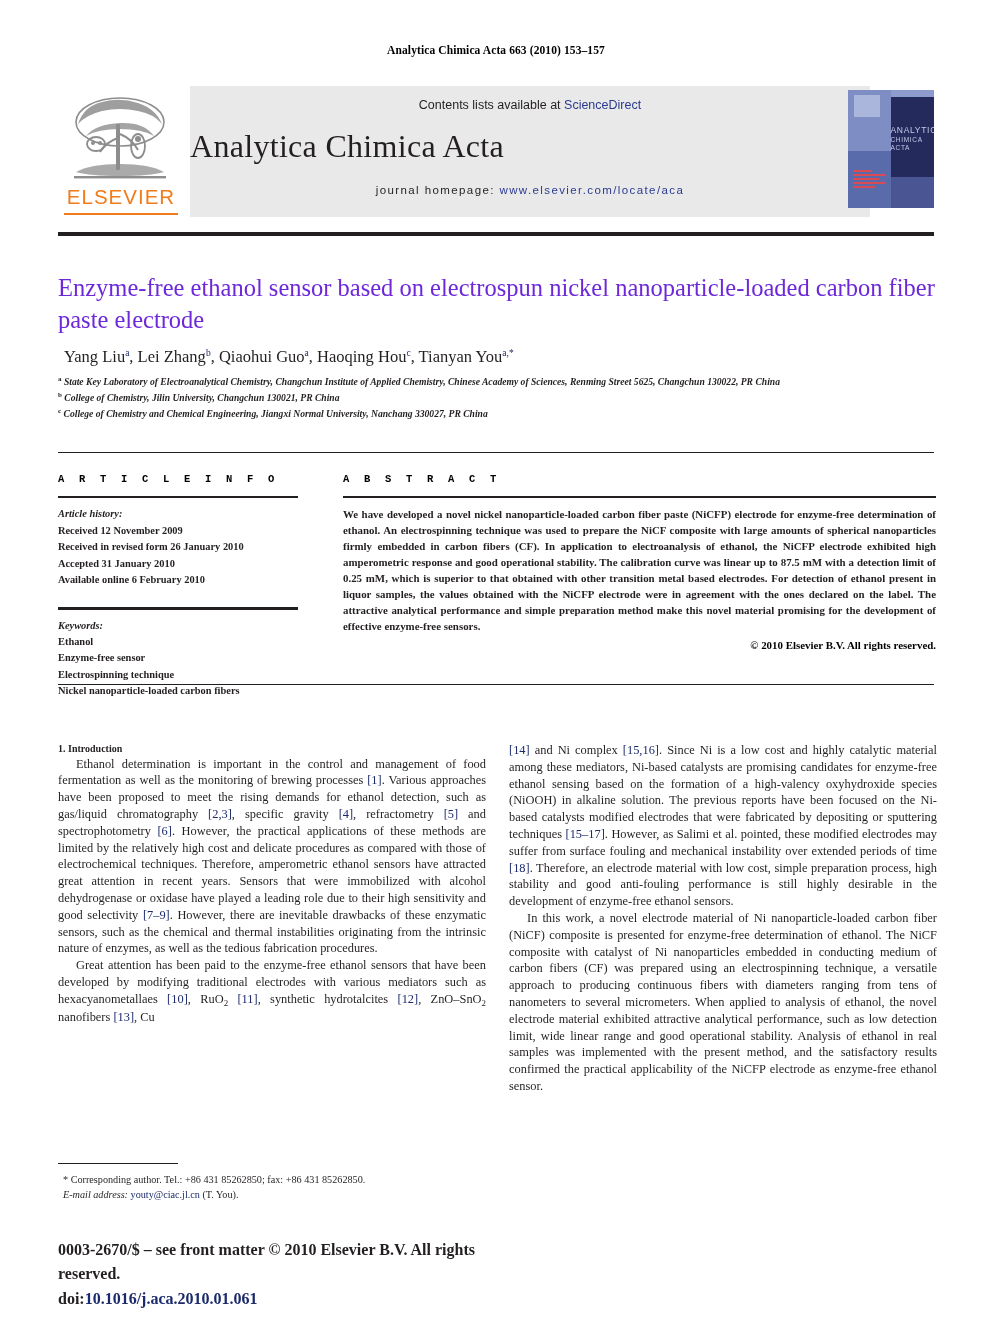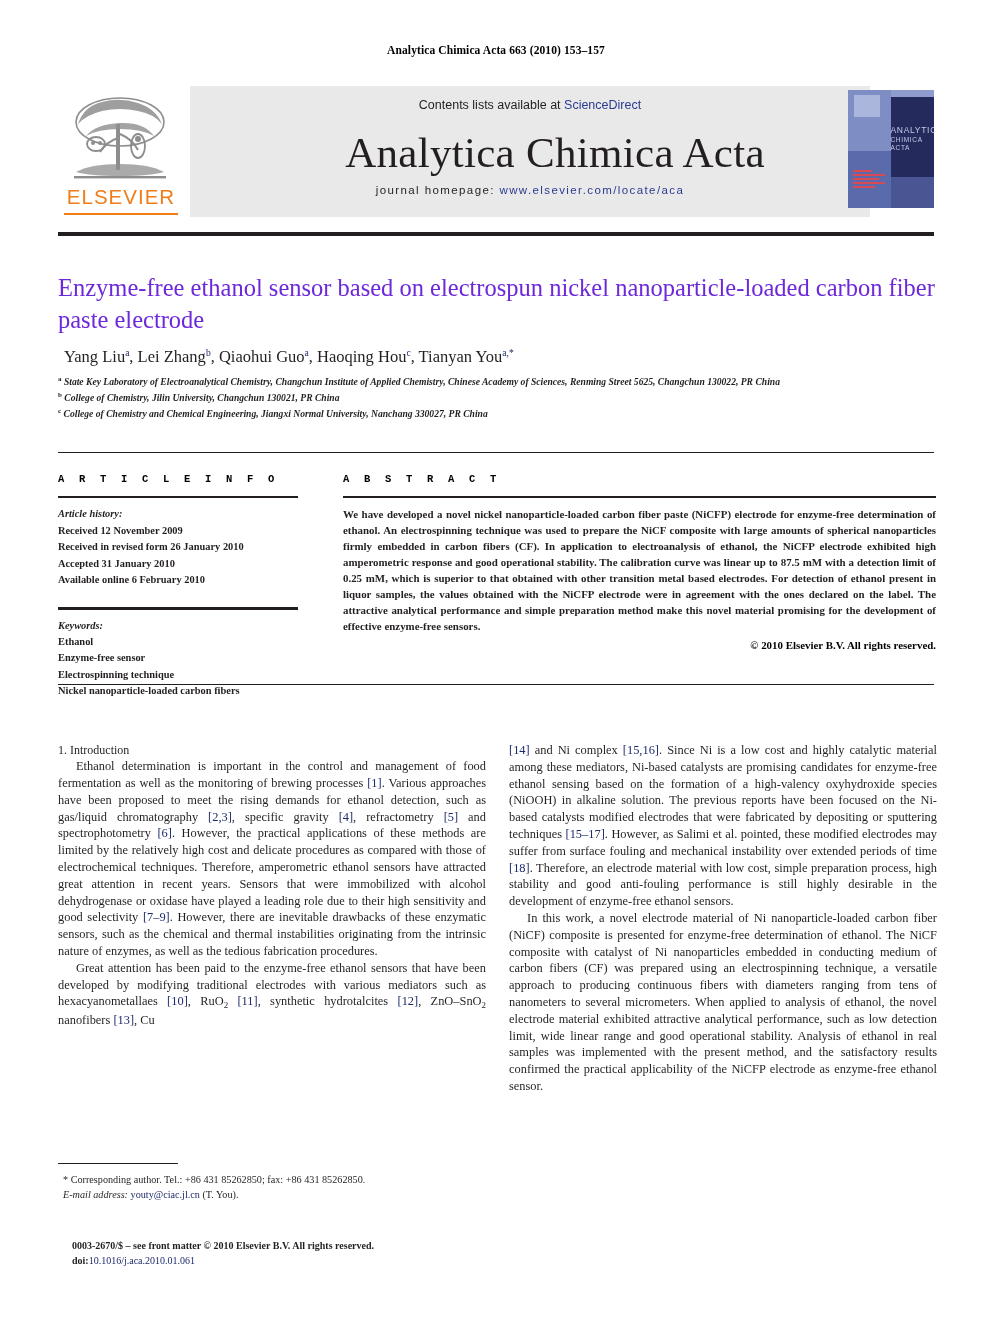--- a/index.html
+++ b/index.html
@@ -45,25 +45,23 @@
     text-align: center;
     font-family: "Liberation Sans", sans-serif;
     font-size: 12.5px;
     color: #231f20;
   }
   .contents-line .sd { color: #2a3b8f; }
   .journal-title {
     position: absolute;
     left: 132px; top: 42px;
     width: 680px;
-    text-align: center;
-    font-size: 43px;
+    font-size: 32px;
     color: #231f20;
     letter-spacing: 0.3px;
-    margin-left: 25px;
   }
   .homepage-line {
     position: absolute;
     left: 132px; top: 98px;
     width: 680px;
     text-align: center;
     font-family: "Liberation Sans", sans-serif;
     font-size: 11.5px;
     letter-spacing: 1.4px;
     color: #231f20;
@@ -254,22 +252,22 @@
     font-size: 12.4px;
     line-height: 1.355;
     text-align: justify;
     color: #231f20;
   }
   .col.left  { left: 58px; }
   .col.right { left: 509px; }
   .col p { margin: 0; text-indent: 18px; }
   .col p.noind { text-indent: 0; }
   .h2 {
-    font-weight: normal;
-    font-size: 12px;
+    font-weight: bold;
+    font-size: 10px;
     margin: 0 0 19px 0;
     text-indent: 0 !important;
   }
   .ref { color: #1c2a6b; }
   sub { font-size: 72%; }
 
   
   .fn-rule {
     position: absolute;
     left: 58px; top: 1163px;
@@ -282,28 +280,28 @@
     width: 430px;
     font-size: 10.2px;
     line-height: 1.5;
     color: #231f20;
   }
   .footnote .ind { display: block; padding-left: 13px; text-indent: -8px; }
   .footnote .it { font-style: italic; }
   .footnote .mail { color: #1c2a6b; }
   .imprint {
     position: absolute;
-    left: 72px; top: 1238px;
+    left: 58px; top: 1238px;
     width: 460px;
-    font-size: 10px;
+    font-size: 16px;
     font-weight: bold;
     line-height: 1.52;
     color: #231f20;
   }
-  .imprint .doi { color: #1c2a6b; font-weight: normal; }
+  .imprint .doi { color: #1c2a6b; font-weight: bold; }
 </style>
 </head>
 <body>
 
 <div class="page">
 
   <div class="running-head">Analytica Chimica Acta 663 (2010) 153–157</div>
 
   <div class="masthead">
     <div class="masthead-band"></div>

